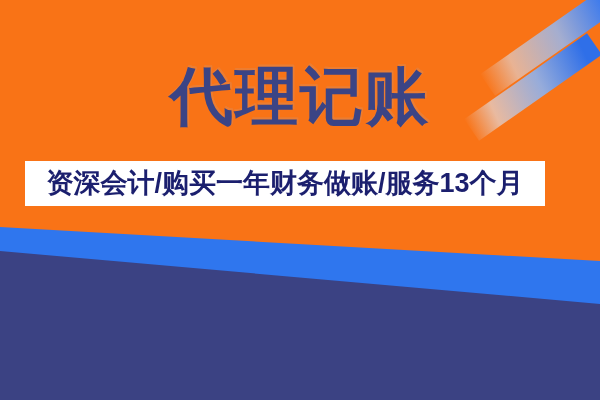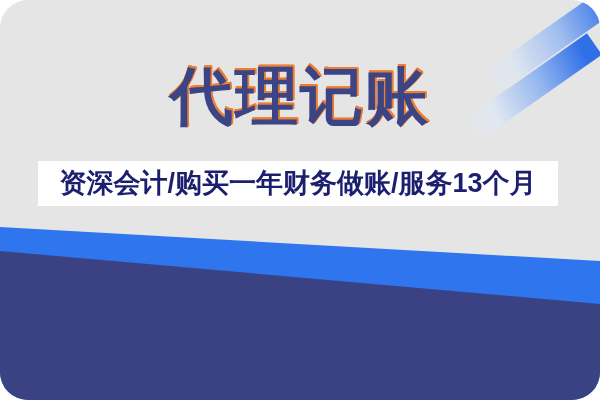--- a/index.html
+++ b/index.html
@@ -9,23 +9,22 @@
     width:600px;
     height:400px;
     overflow:hidden;
     font-family:"Liberation Sans","DejaVu Sans",sans-serif;
   }
 
   #banner {
     position:relative;
     width:600px;
     height:400px;
-    background:#e5e5e5;
+    background:#f97316;
     overflow:hidden;
-    border-radius:28px;
   }
 
   
   .deco-bar {
     position:absolute;
     height:26px;
     transform-origin:50% 50%;
     transform:rotate(-35deg);
     pointer-events:none;
   }
@@ -93,21 +92,21 @@
        1.4px -1.6px 0 #ed7d31,
        1.6px -1.2px 0 #ed7d31,
        1.0px -1.8px 0 #ed7d31,
        1.8px -0.8px 0 #ed7d31,
        0.6px -1.9px 0 #ed7d31;
     white-space:nowrap;
   }
 
   #subtitle-wrap {
     position:absolute;
-    left:38px;
+    left:25px;
     top:161px;
     width:520px;
     height:45px;
     background:#ffffff;
   }
   #subtitle {
     position:absolute;
     left:-10px;
     top:0;
     width:540px;

